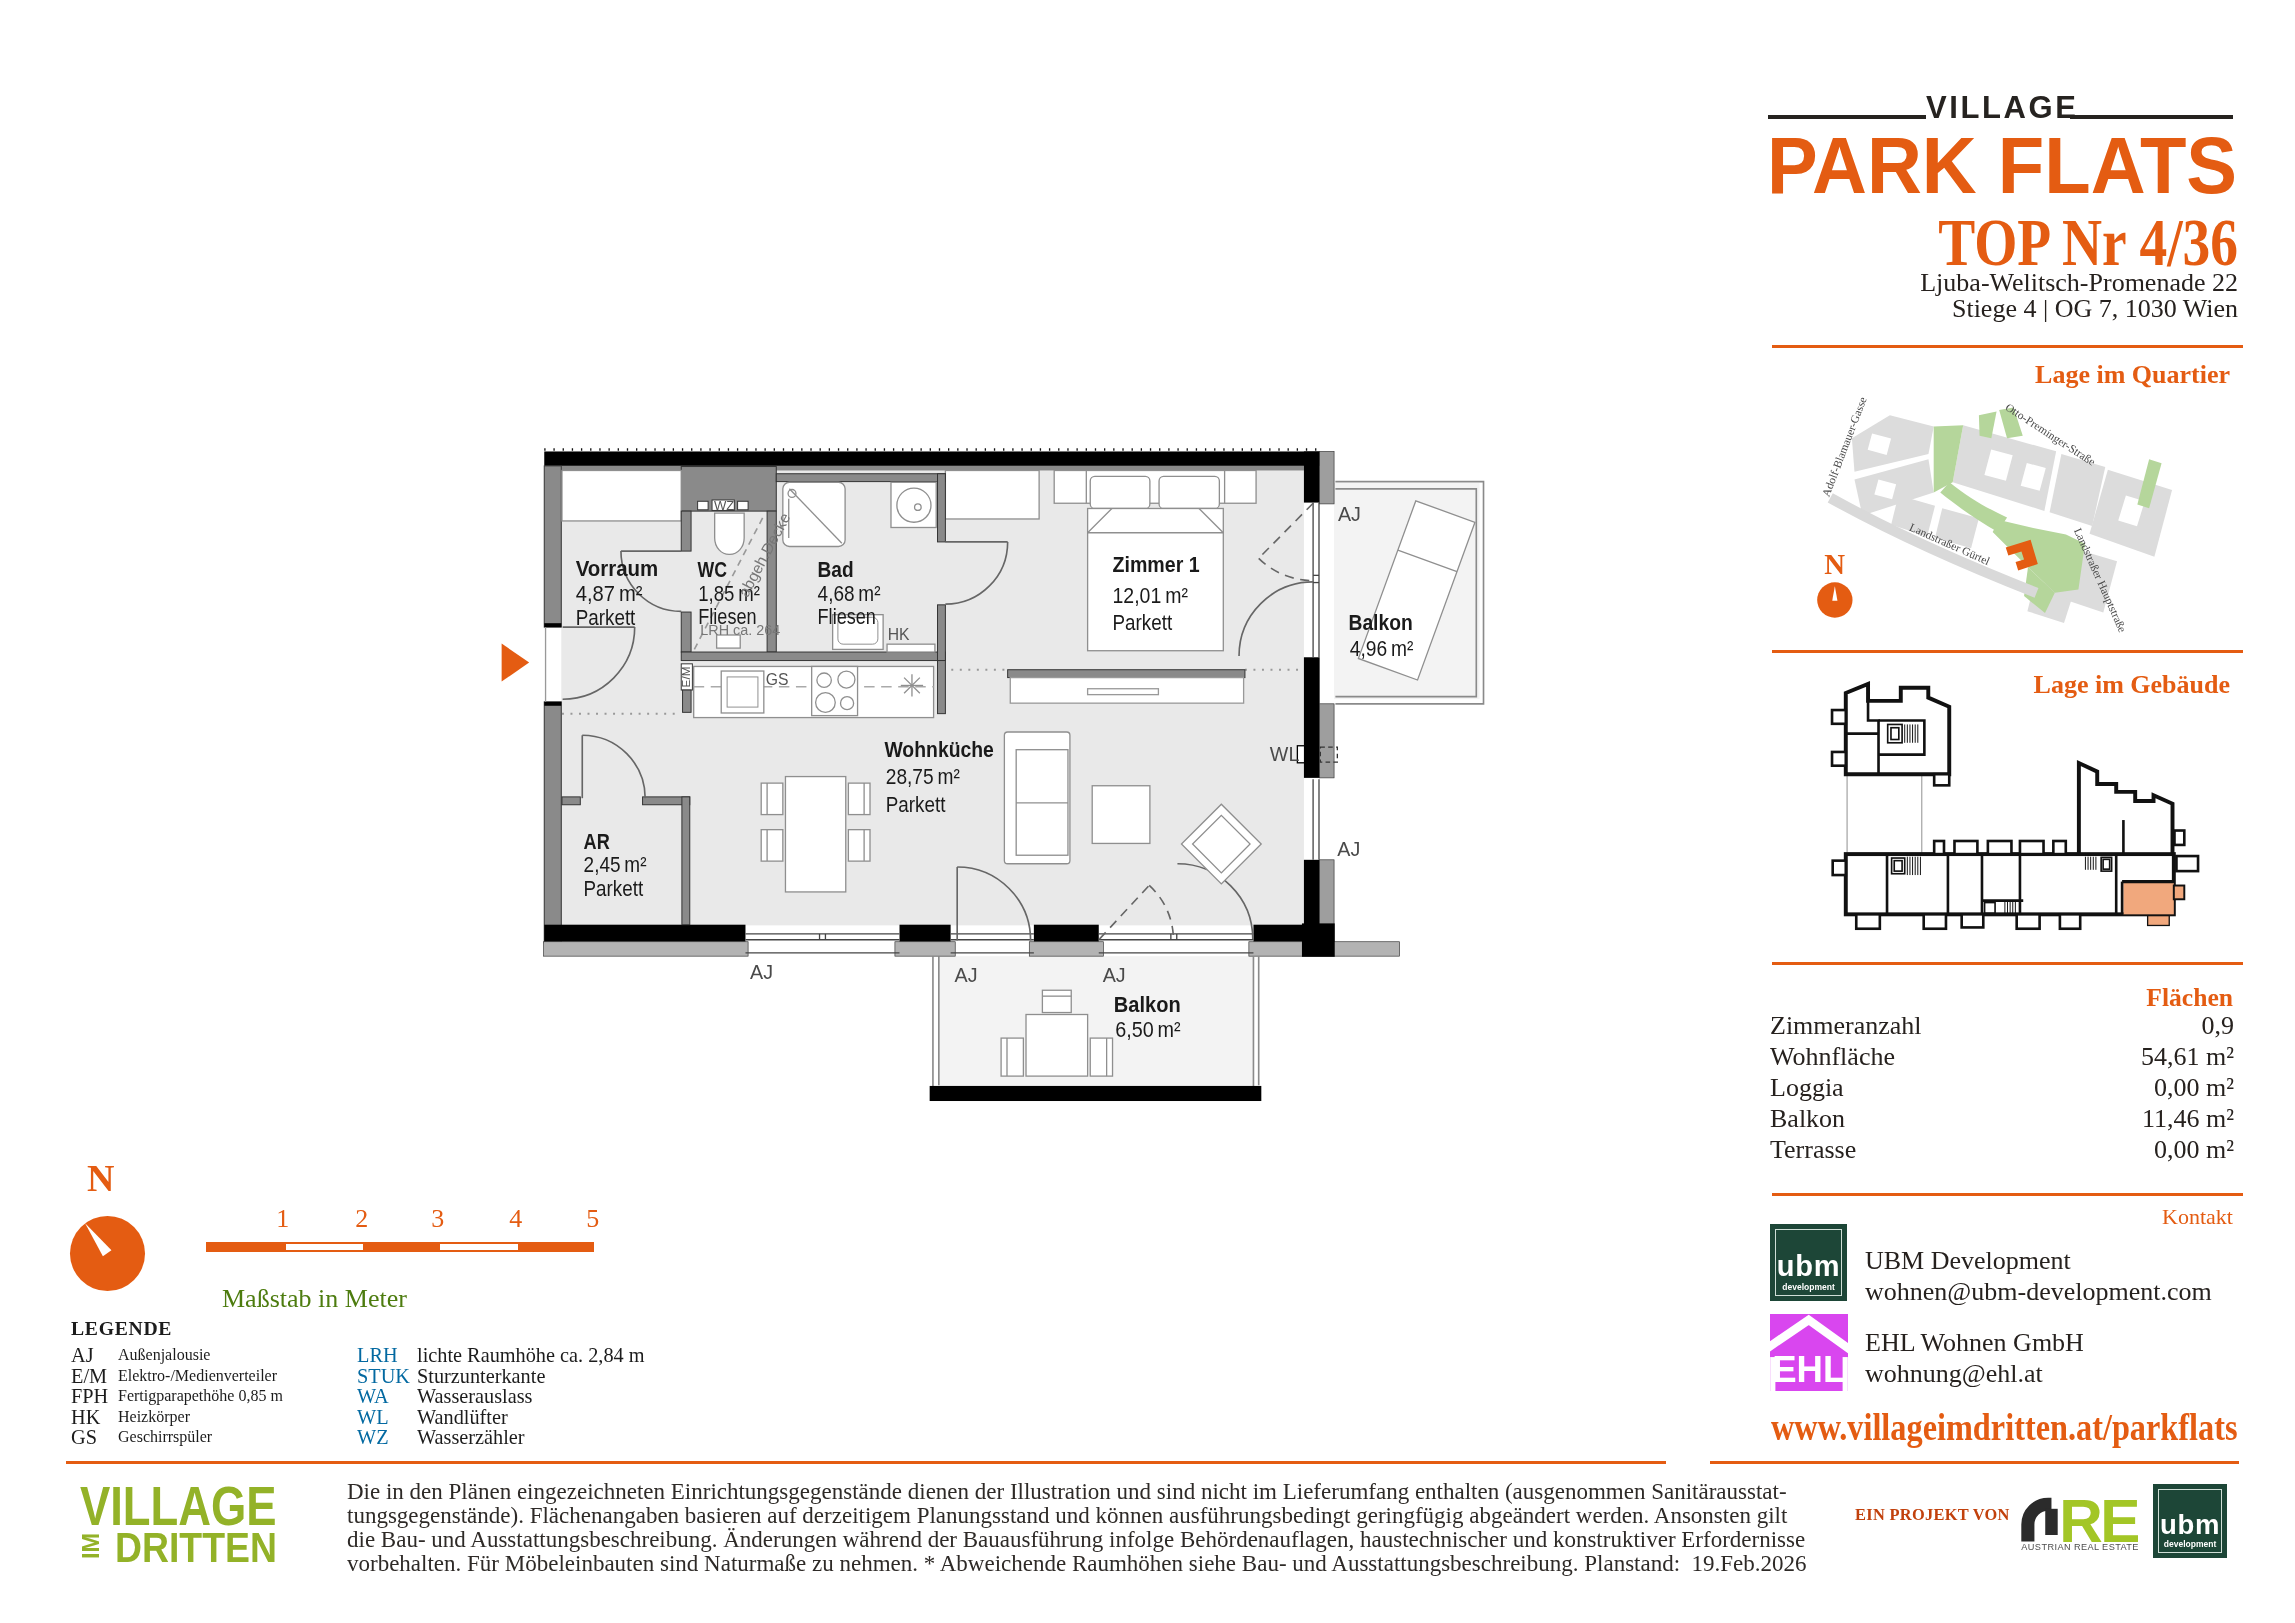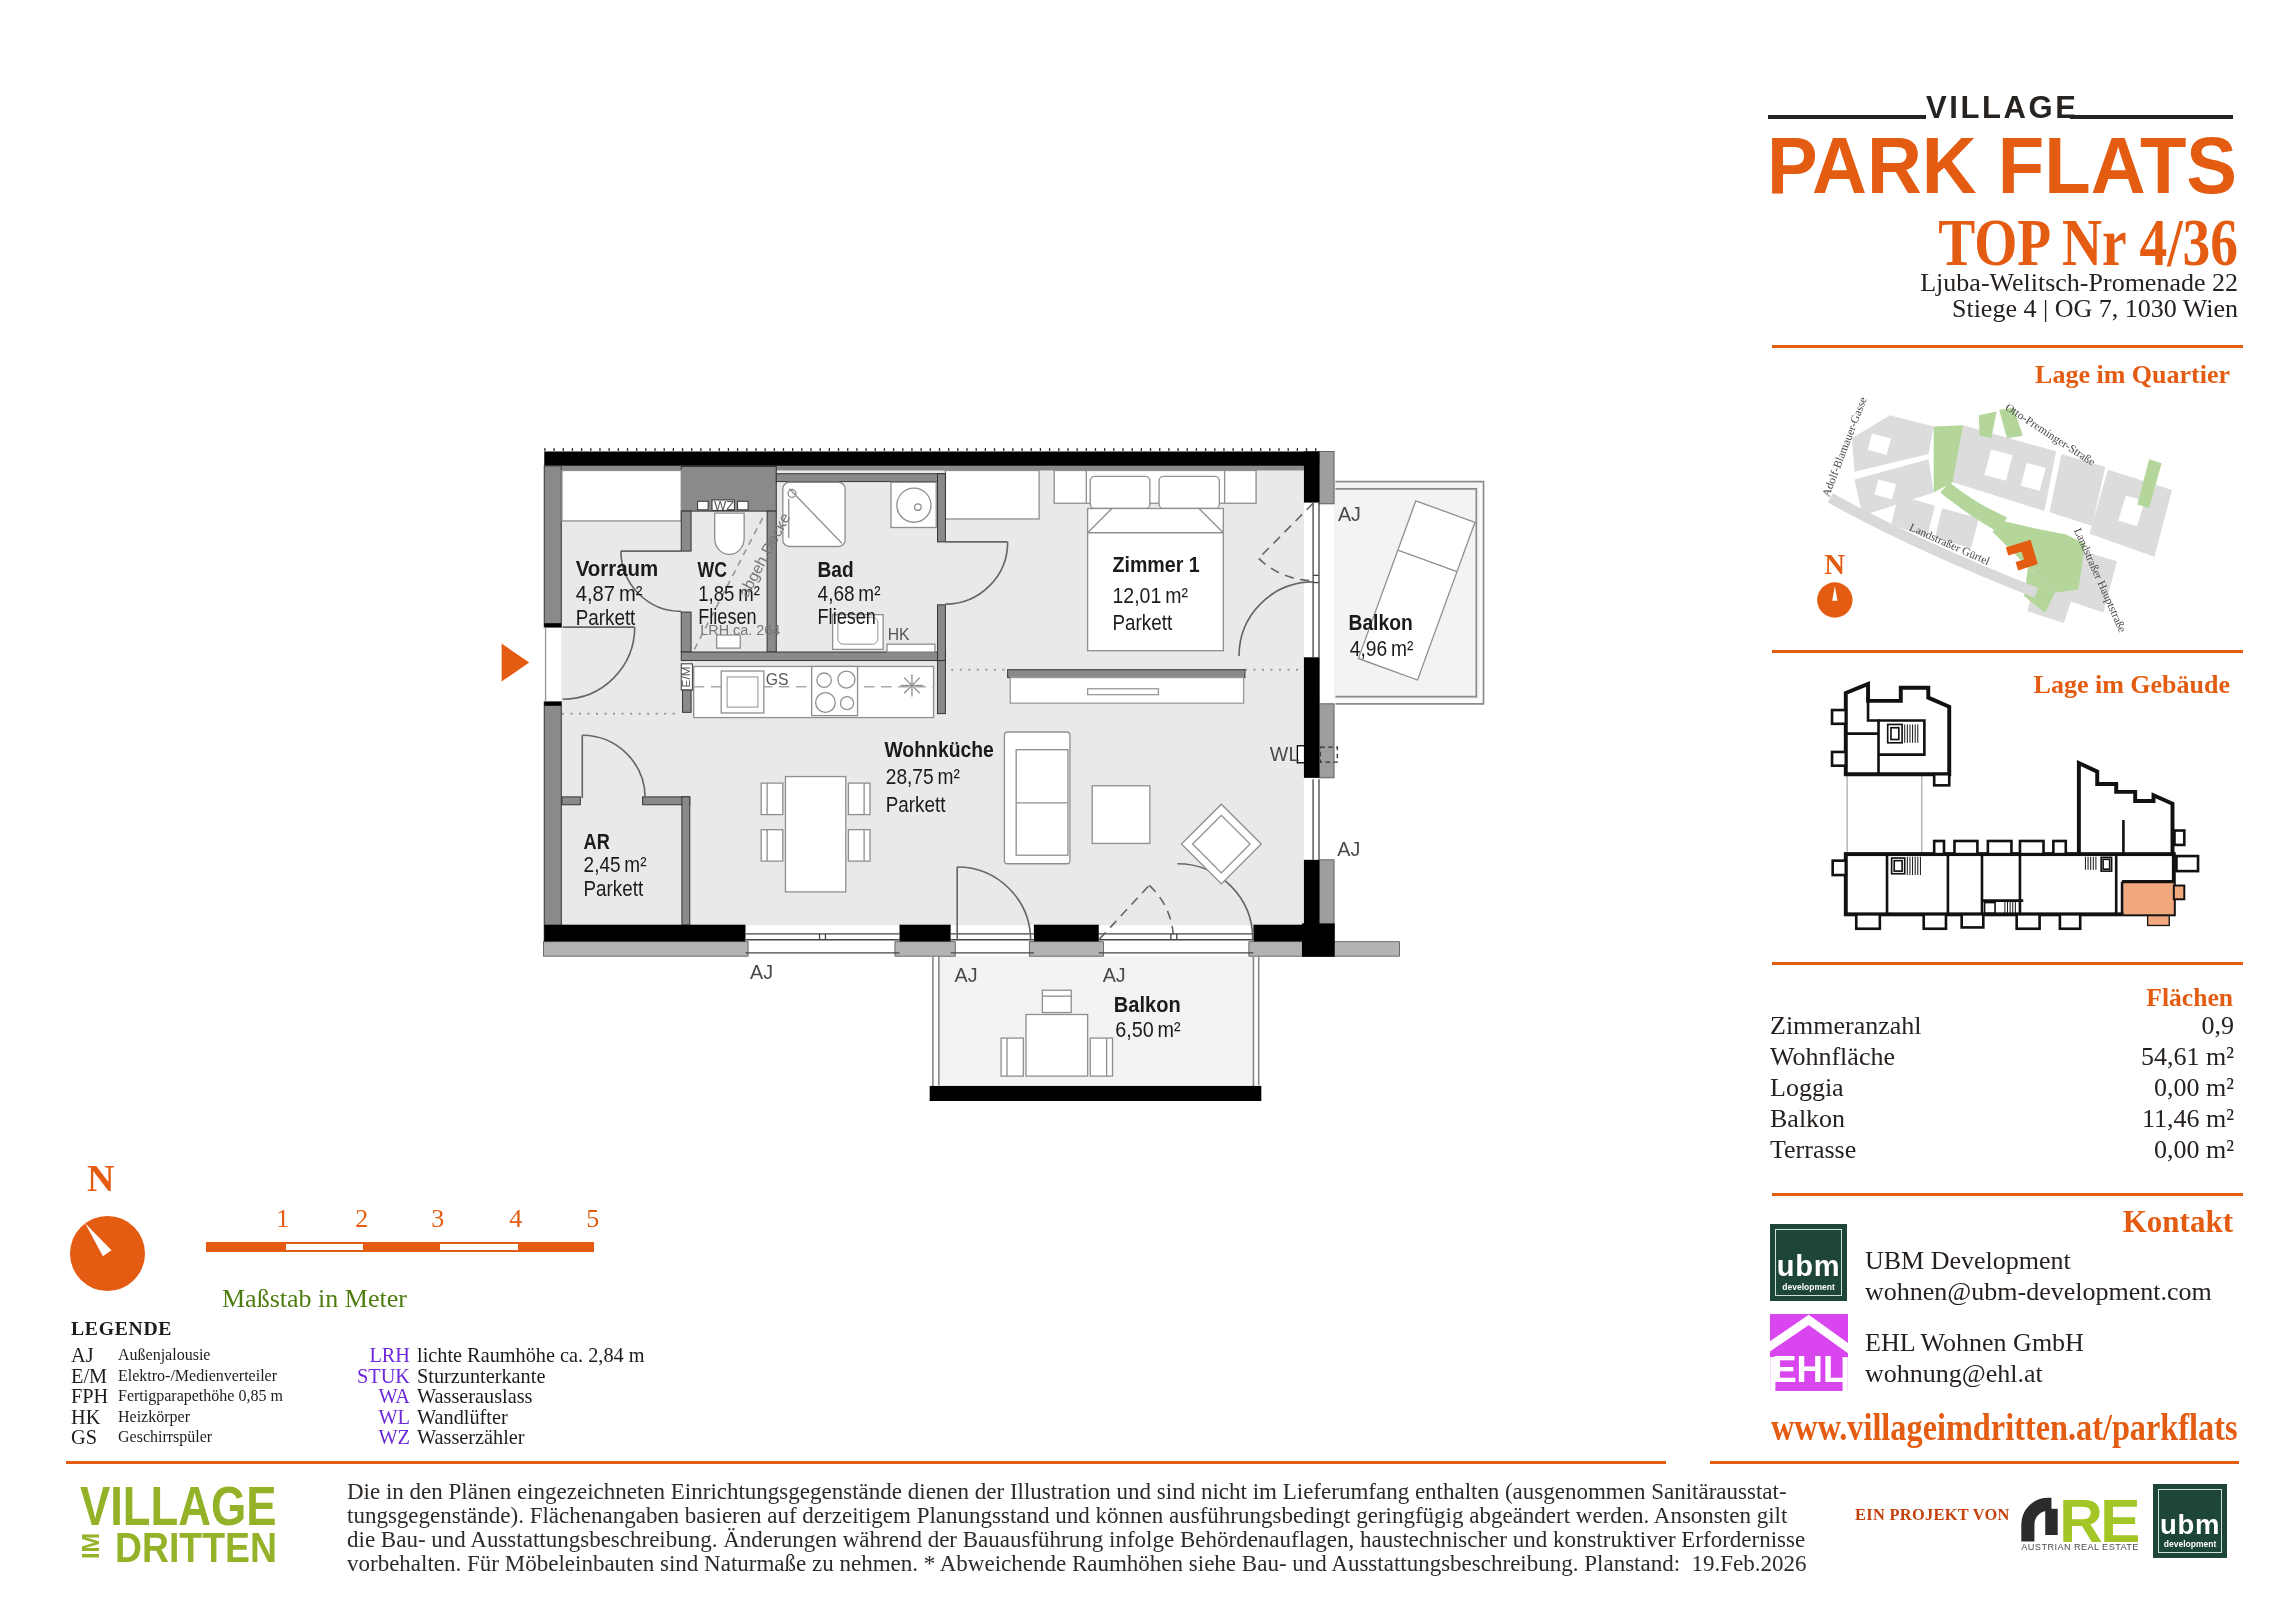--- a/index.html
+++ b/index.html
@@ -42,21 +42,21 @@
 <div class="abs" style="left:1770px; top:1010px; width:464px; font-size:26px; color:#26211e; line-height:31px;">
   <div>Zimmeranzahl<span style="float:right;">0,9</span></div>
   <div>Wohnfläche<span style="float:right;">54,61&nbsp;m²</span></div>
   <div>Loggia<span style="float:right;">0,00&nbsp;m²</span></div>
   <div>Balkon<span style="float:right;">11,46&nbsp;m²</span></div>
   <div>Terrasse<span style="float:right;">0,00&nbsp;m²</span></div>
 </div>
 
 <div class="rule" style="left:1772px; top:1193px; width:471px;"></div>
 
-<div class="abs orange" style="left:1764px; top:1204px; width:469px; text-align:right; font-size:31px; font-weight:bold;">Kontakt</div>
+<div class="abs orange" style="left:1764px; top:1204px; width:469px; text-align:right; font-size:22px; font-weight:normal;">Kontakt</div>
 
 <div class="abs" style="left:1770px; top:1224px; width:77px; height:77px; background:#1d4637;">
   <div class="abs" style="left:4.6px; top:4.6px; right:4.6px; bottom:4.6px; border:1px solid #cfded6;"></div>
   <div class="abs sans" style="left:0; top:26px; width:77px; text-align:center; color:#fff; font-size:29px; font-weight:bold; letter-spacing:0.7px;">ubm</div>
   <div class="abs sans" style="left:0; top:58px; width:77px; text-align:center; color:#fff; font-size:8.5px; font-weight:bold;">development</div>
 </div>
 
 <div class="abs" style="left:1865px; top:1245px; font-size:26px; color:#26211e; line-height:31px;">
   UBM Development<br>wohnen@ubm-development.com
 </div>
@@ -119,21 +119,21 @@
   <div class="abs" style="left:222px; top:1264px; font-size:26px; color:#4d7c0f; white-space:nowrap;margin-top:20px;">Maßstab in Meter</div>
 </div>
 
 <div class="abs" style="left:71px; top:1317px; font-size:19.7px; font-weight:bold; color:#1c1c1c; letter-spacing:0.7px;">LEGENDE</div>
 <div class="abs" style="left:71px; top:1345px; font-size:20.3px; color:#1c1c1c; line-height:20.5px;">
   AJ<br>E/M<br>FPH<br>HK<br>GS
 </div>
 <div class="abs" style="left:118px; top:1345px; font-size:16px; color:#1c1c1c; line-height:20.5px;">
   Außenjalousie<br>Elektro-/Medienverteiler<br>Fertigparapethöhe 0,85&nbsp;m<br>Heizkörper<br>Geschirrspüler
 </div>
-<div class="abs" style="left:357px; top:1345px; font-size:20.3px; color:#6d28d9; line-height:20.5px;text-align:right;">
+<div class="abs" style="left:357px; top:1345px; font-size:20.3px; color:#0369a1; line-height:20.5px;">
   LRH<br>STUK<br>WA<br>WL<br>WZ
 </div>
 <div class="abs" style="left:417px; top:1345px; font-size:20.3px; color:#1c1c1c; line-height:20.5px;">
   lichte Raumhöhe ca. 2,84&nbsp;m<br>Sturzunterkante<br>Wasserauslass<br>Wandlüfter<br>Wasserzähler
 </div>
 
 <div class="abs sans" style="left:79px; top:1481px; width:210px; height:92px; color:#93b228; font-weight:bold;">
   <div class="abs" style="left:1.3px; top:-6.6px; font-size:55px; white-space:nowrap; transform:scaleX(0.825); transform-origin:0 0;">VILLAGE</div>
   <div class="abs" style="left:36px; top:43px; font-size:42px; white-space:nowrap; transform:scaleX(0.89); transform-origin:0 0;">DRITTEN</div>
   <div class="abs" style="left:0.7px; top:78px; font-size:23.6px; transform:rotate(-90deg); transform-origin:0 0; line-height:23.6px; letter-spacing:0px;">IM</div>

